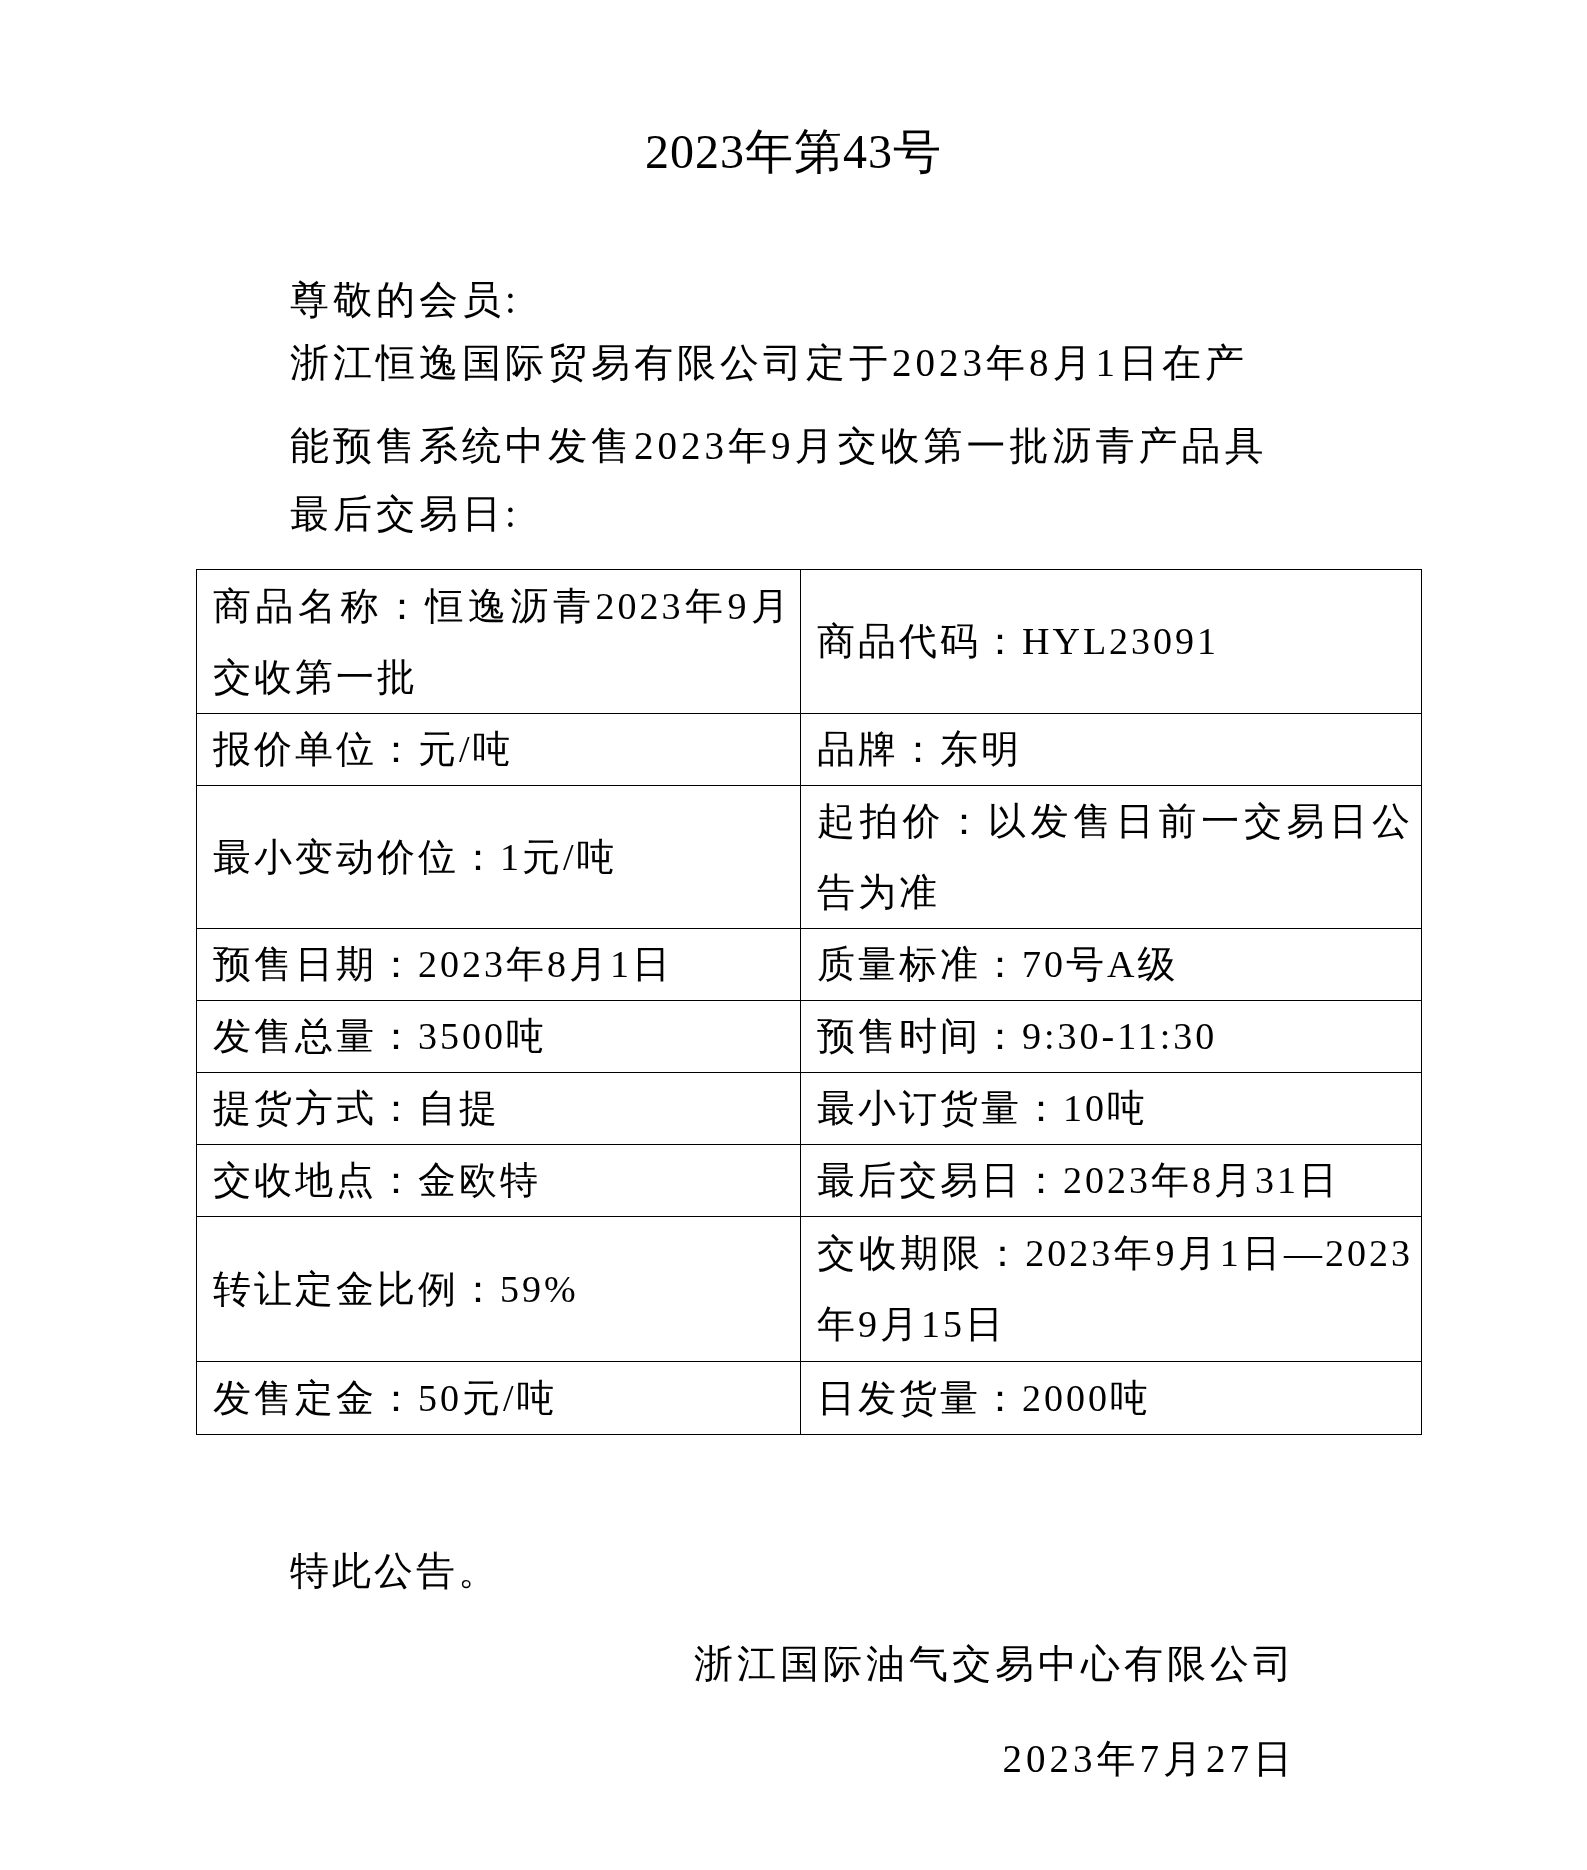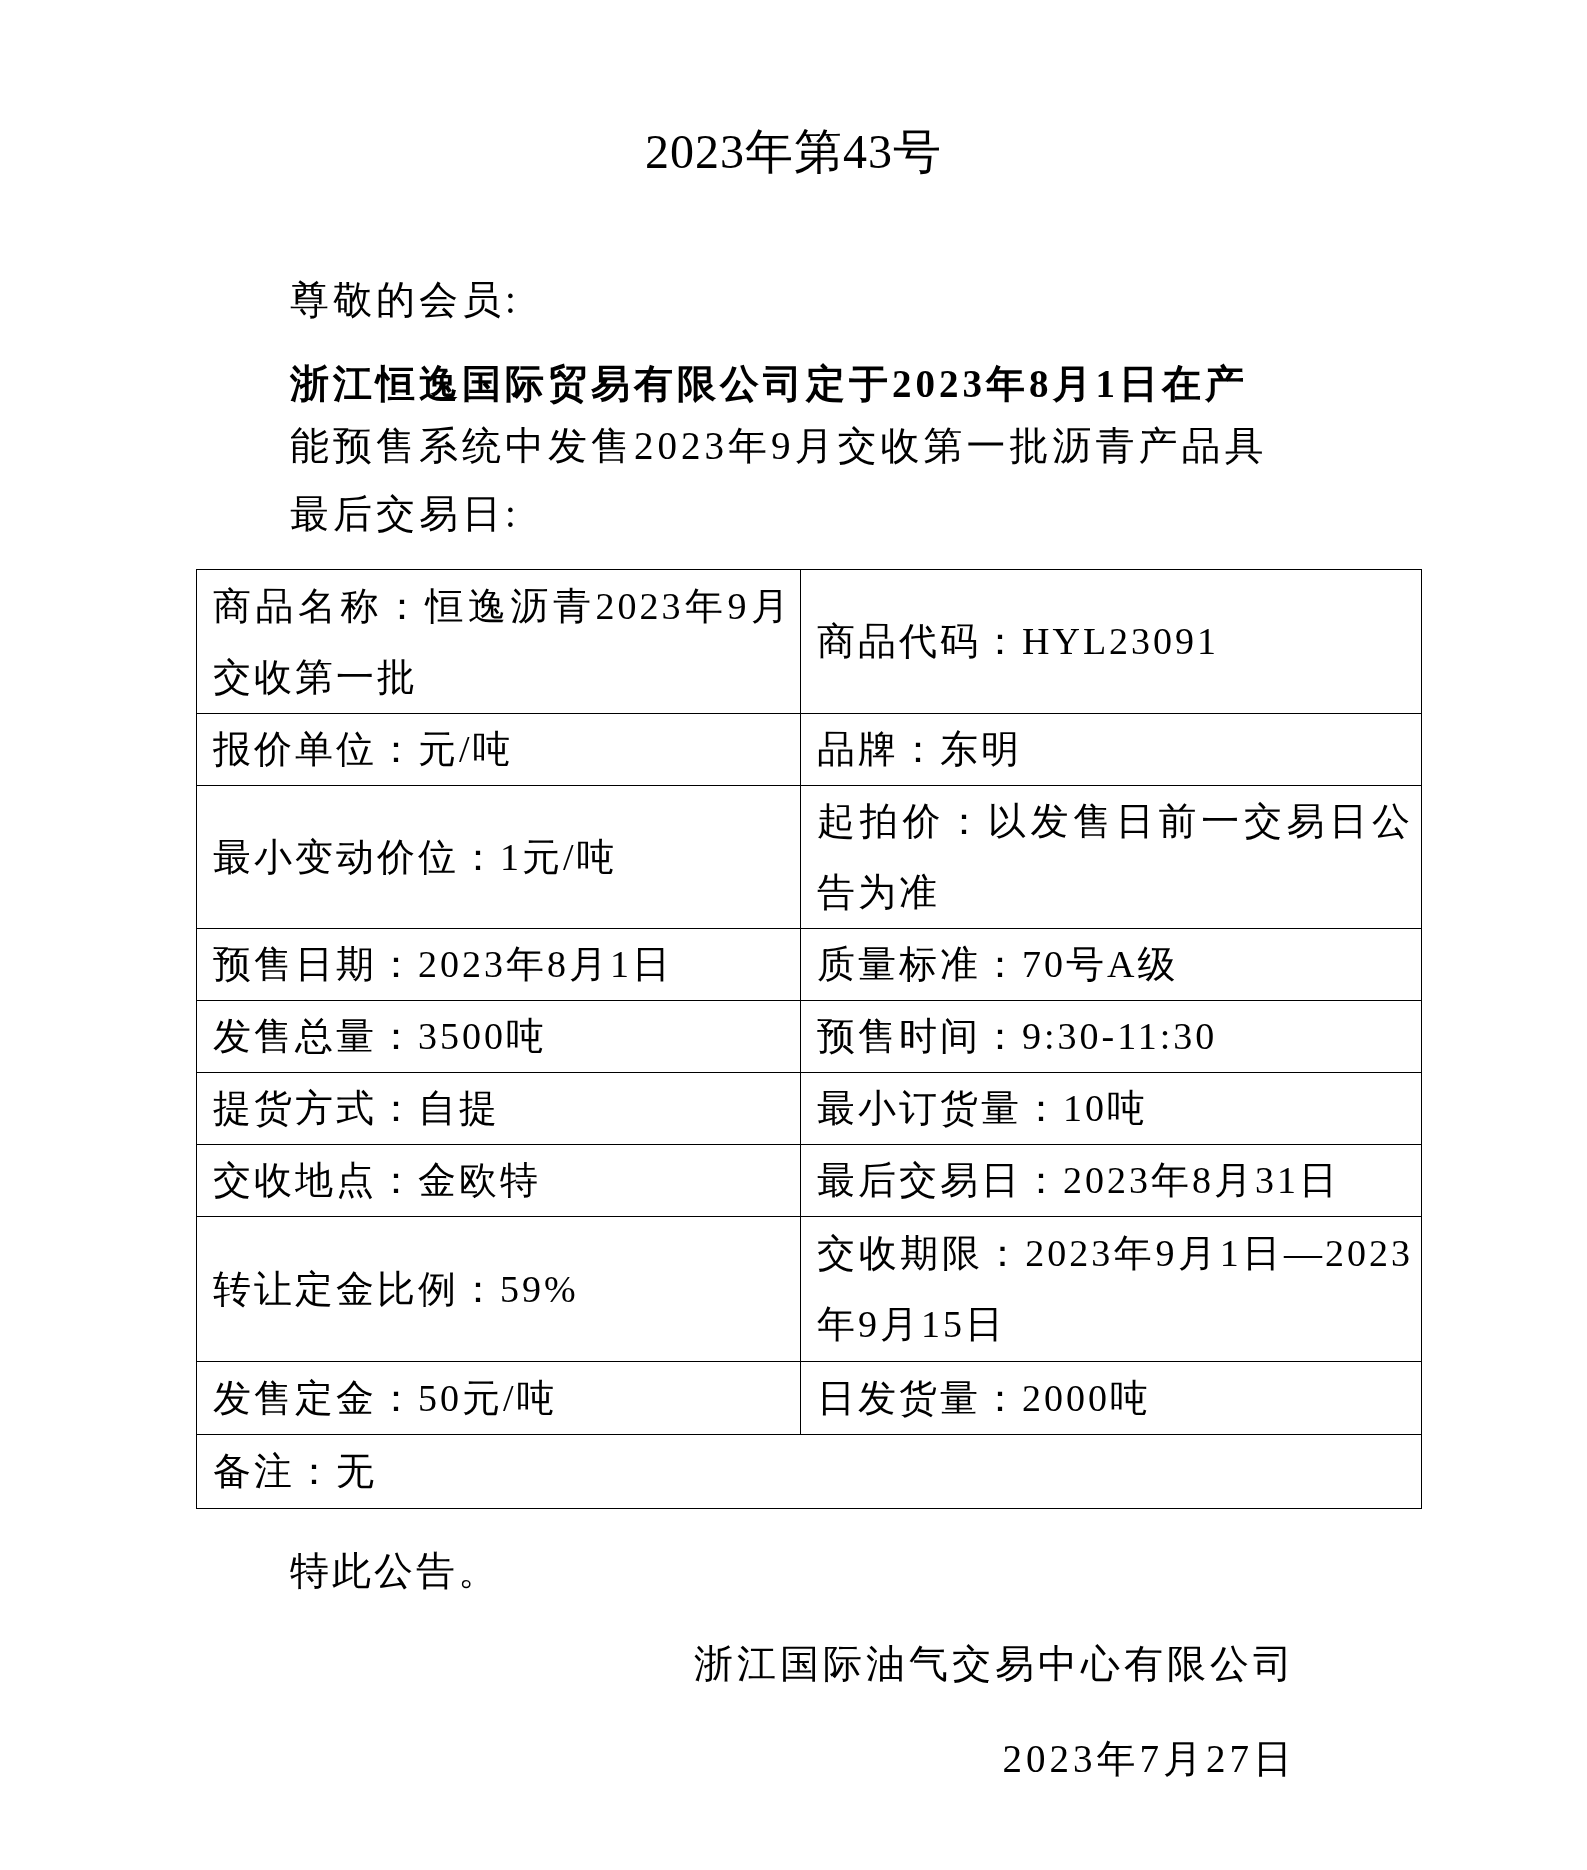--- a/index.html
+++ b/index.html
@@ -30,21 +30,21 @@
   .tbl col.c2 { width: 621px; }
   .closing { left: 290px; top: 1545px; font-size: 39px; line-height: 52px; letter-spacing: 3px; }
   .sign { right: 291px; font-size: 39px; line-height: 52px; letter-spacing: 4px; text-align: right; }
 </style>
 </head>
 <body>
 
 <div class="abs title">2023年第43号</div>
 
 <div class="abs intro" style="top:276px;">尊敬的会员:</div>
-<div class="abs intro" style="top:360px;font-weight:bold;">浙江恒逸国际贸易有限公司定于2023年8月1日在产</div>
+<div class="abs intro" style="top:339px;">浙江恒逸国际贸易有限公司定于2023年8月1日在产</div>
 <div class="abs intro" style="top:422px;">能预售系统中发售2023年9月交收第一批沥青产品具</div>
 <div class="abs intro" style="top:490px;">最后交易日:</div>
 
 <table class="tbl">
   <colgroup>
       <col class="c1">
       <col class="c2">
     </colgroup>
   <tbody>
     <tr style="height:144px;">
@@ -76,21 +76,18 @@
       <td>最后交易日：2023年8月31日</td>
     </tr>
     <tr style="height:145px;">
       <td>转让定金比例：59%</td>
       <td>交收期限：2023年9月1日—2023年9月15日</td>
     </tr>
     <tr style="height:73px;">
       <td>发售定金：50元/吨</td>
       <td>日发货量：2000吨</td>
     </tr>
-    <tr style="height:74px;">
-      <td colspan="2">备注：无</td>
-    </tr>
   </tbody>
 </table>
 
 <div class="abs closing">特此公告。</div>
 <div class="abs sign" style="top:1638px;">浙江国际油气交易中心有限公司</div>
 <div class="abs sign" style="top:1733px;">2023年7月27日</div>
 
 </body></html>

